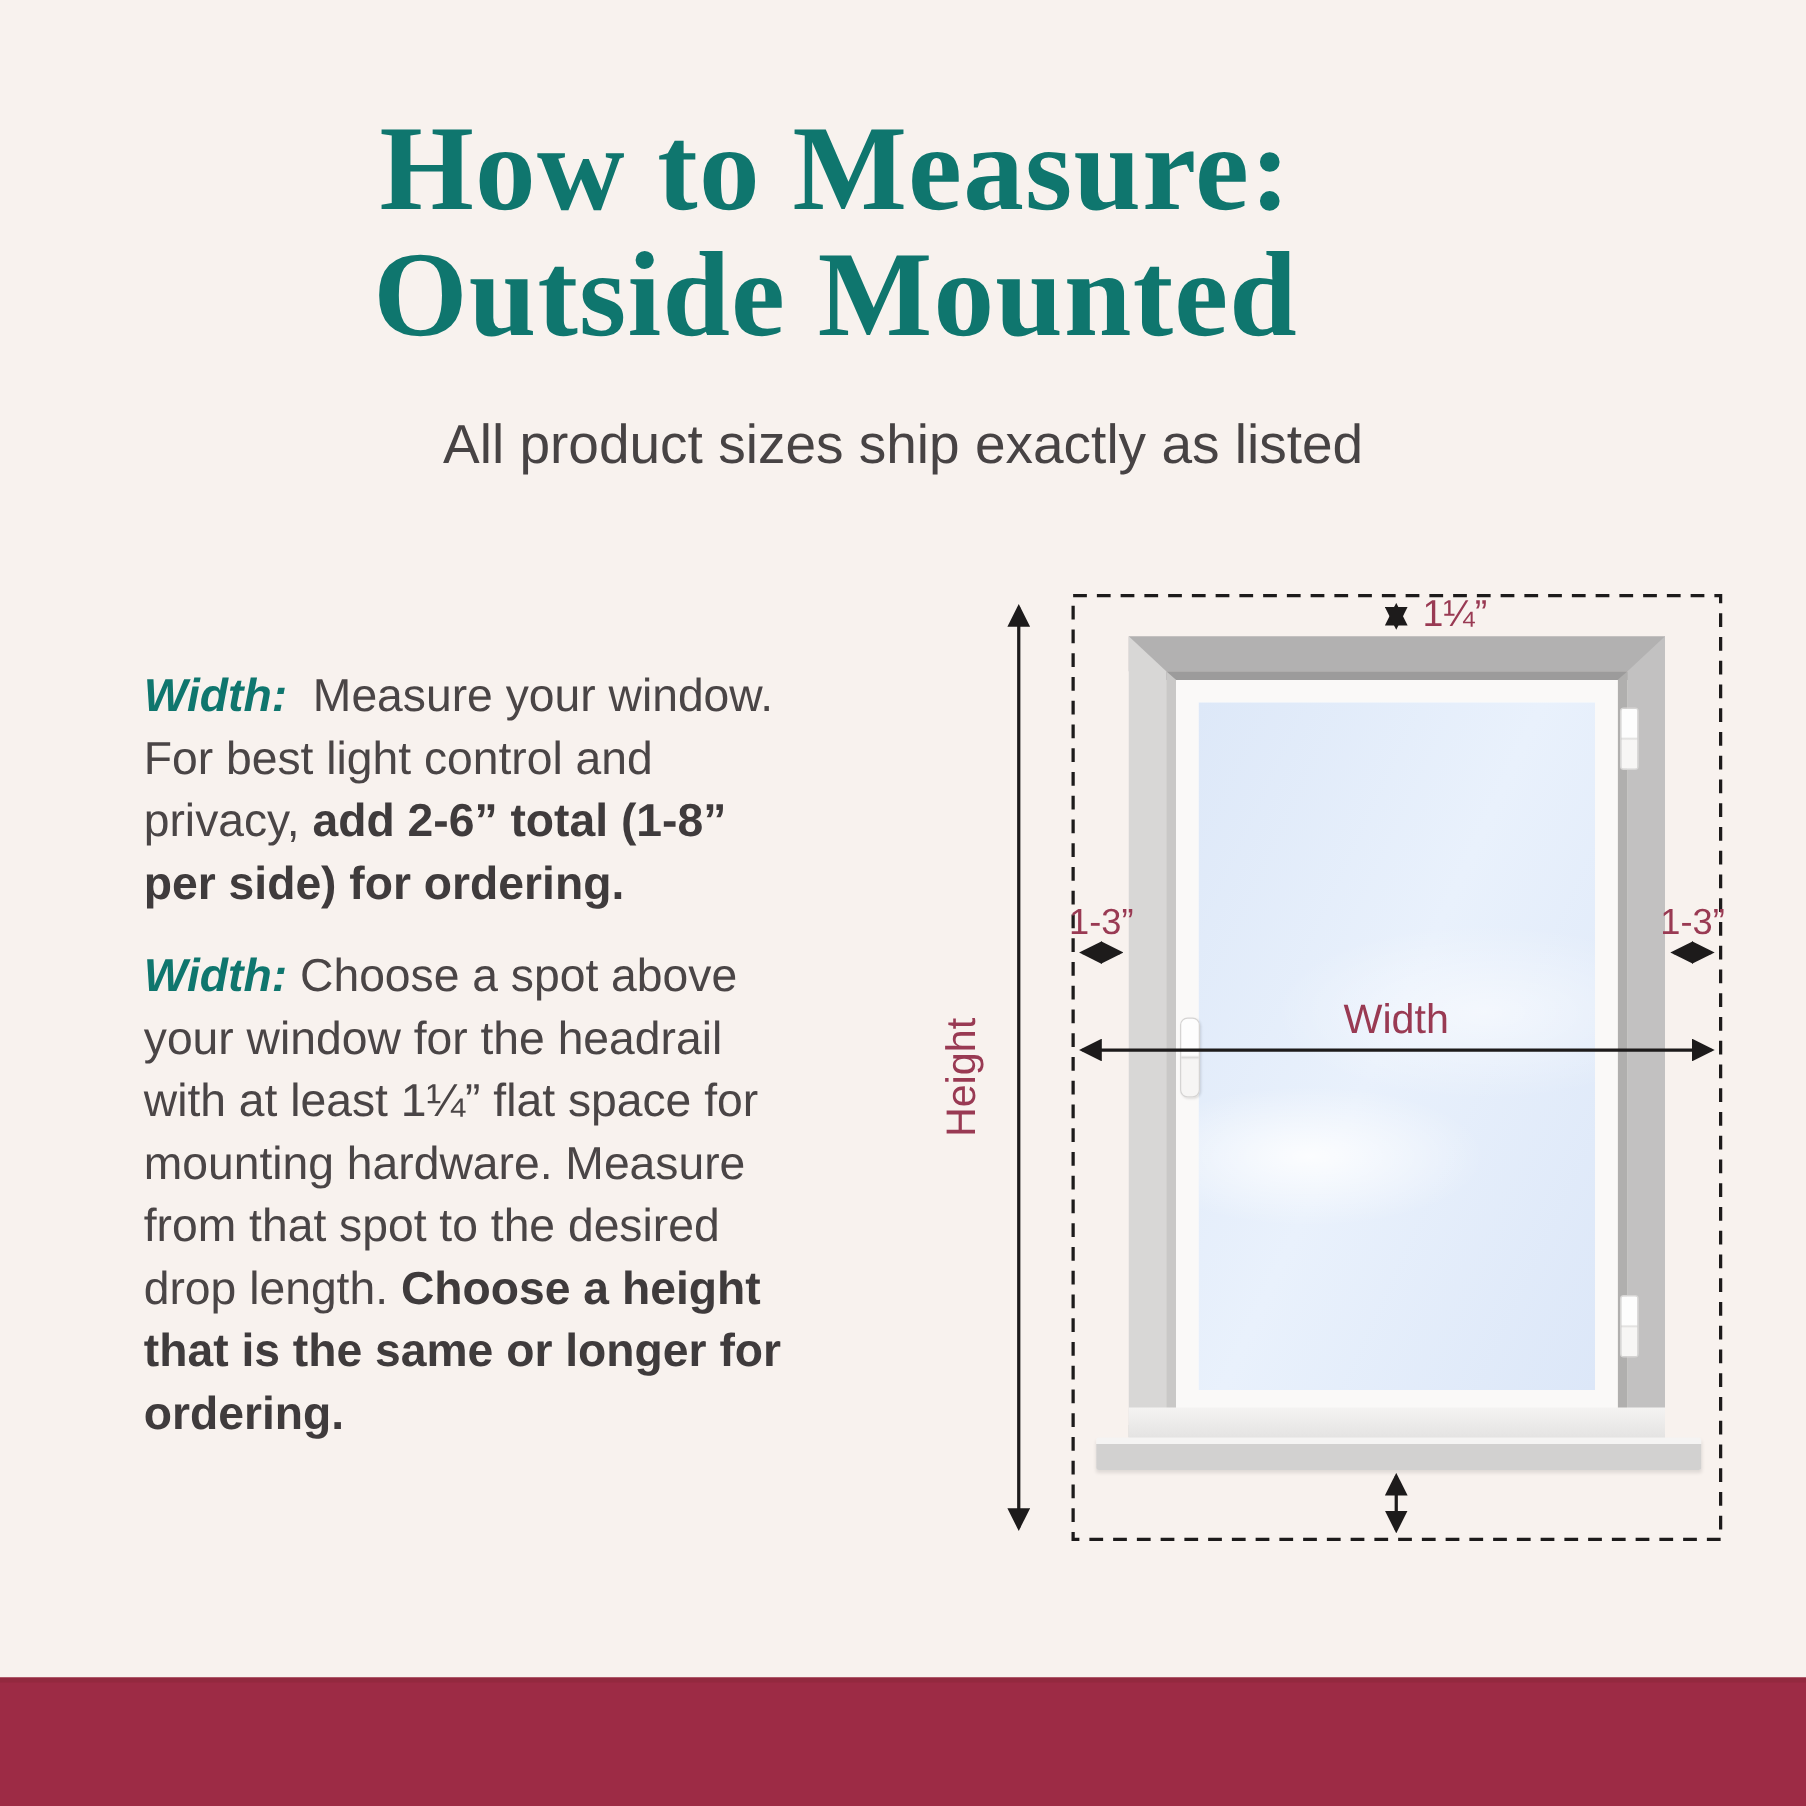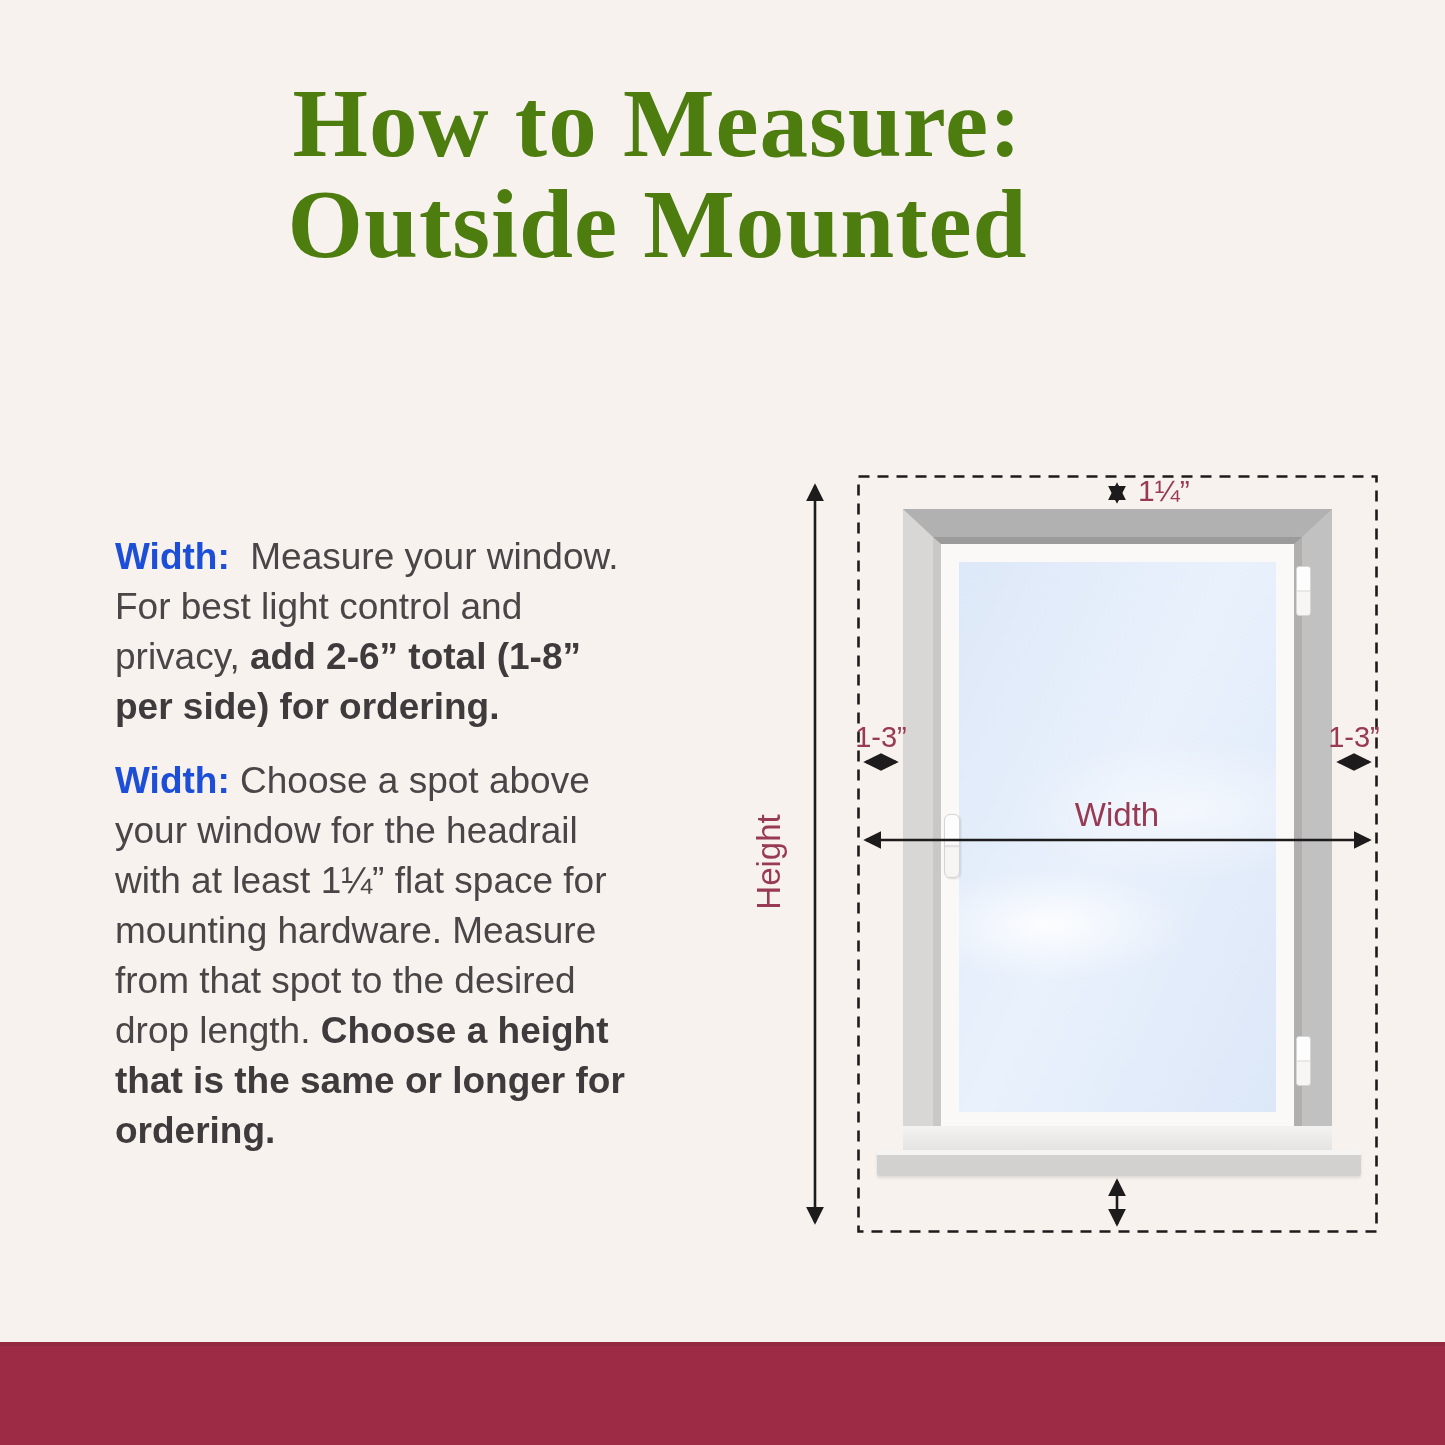--- a/index.html
+++ b/index.html
@@ -6,43 +6,43 @@
   .page{
     position:relative;
     width:1445px;height:1445px;
     background:#f8f2ee;
     overflow:hidden;
     font-family:"Liberation Sans", sans-serif;
   }
   
   .title{
     position:absolute;left:0;top:72px;width:1313px;
-    margin:1px;text-align:center;
+    margin:12px;text-align:center;
     font-family:"Liberation Serif", serif;
     font-weight:700;
     font-size:97px;line-height:101px;
-    color:#4d7c0f;
+    color:#0f766e;
     letter-spacing:1px;
   }
   .subtitle{
     position:absolute;left:0;top:330px;width:1445px;
     margin:0;text-align:center;
     font-size:44px;line-height:52px;
     color:#474344;
   }
   
   .text-col{
     position:absolute;left:115px;top:532px;width:620px;
     font-size:37px;line-height:50px;color:#4a4546;
   }
   .text-col p{
     margin:0 0 24px 0;
     white-space:pre-wrap;
   }
-  .para-label{color:#1d4ed8;font-weight:700;}
+  .para-label{color:#0f766e;font-weight:700;font-style:italic;}
   .text-col strong{font-weight:700;color:#3f3b3c;}
   
   .win-outer{
     position:absolute;left:903px;top:509px;width:429px;height:641px;
     box-sizing:border-box;
     border-style:solid;
     border-width:28px 30px 10px 30px;
     border-color:#b2b1b1 #c2c1c1 #cbcac9 #d8d7d6;
   }
   .win-bevel{
@@ -106,20 +106,21 @@
     box-sizing:border-box;
   }
 </style>
 </head>
 <body>
 
 <div class="page">
 
   <h1 class="title"><span>How to Measure:</span><br><span>Outside Mounted</span></h1>
 
+  <p class="subtitle">All product sizes ship exactly as listed</p>
 
   <div class="text-col">
     <p><span class="para-label">Width:</span><span>  Measure your window.
 For best light control and
 privacy, </span><strong>add 2-6” total (1-8”
 per side) for ordering.</strong></p>
     <p><span class="para-label">Width:</span><span> Choose a spot above
 your window for the headrail
 with at least 1¼” flat space for
 mounting hardware. Measure

